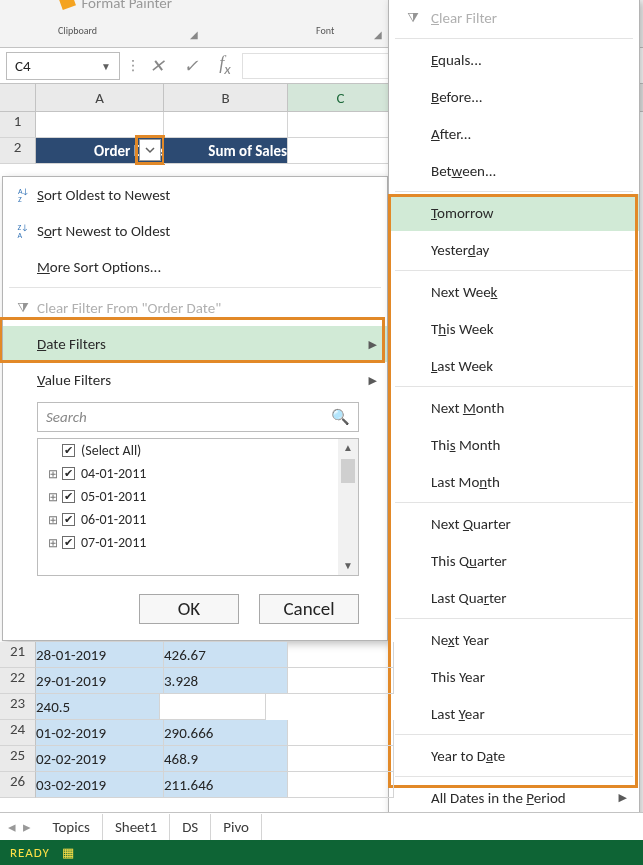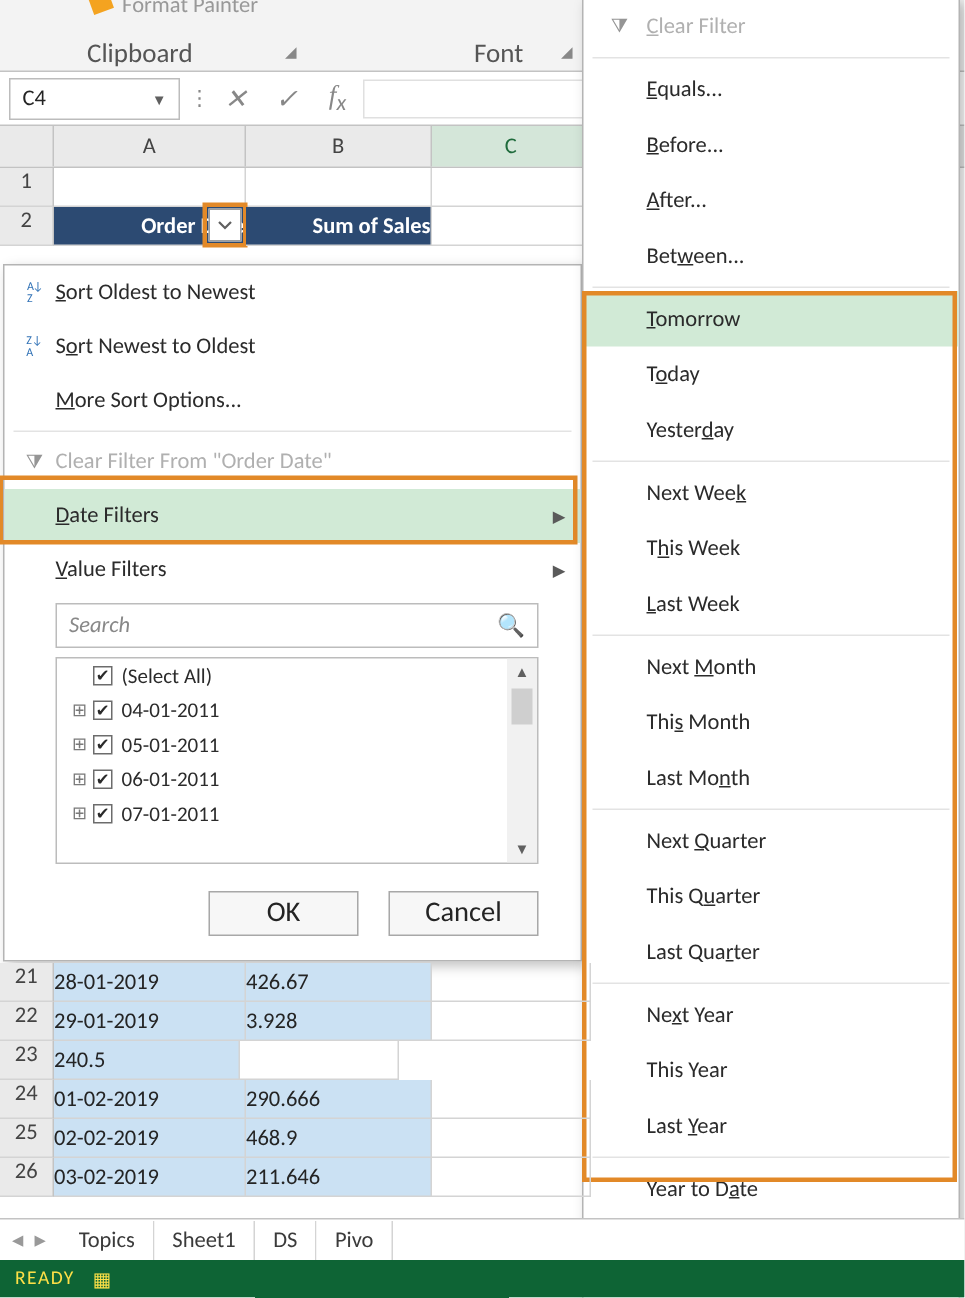--- a/index.html
+++ b/index.html
@@ -2,21 +2,21 @@
 <html><head>
 <meta charset="utf-8">
 <style>
   * { box-sizing: border-box; font-family: "Segoe UI", Calibri, Arial, sans-serif; }
   body { margin: 0; width: 643px; height: 865px; background: #fff; position: relative; overflow: hidden; font-size: 14px; color: #242424; }
 
   
   .ribbon-area { background: #f3f3f3; border-bottom: 1px solid #c3c3c3; height: 48px; position: relative; }
   .format-painter { position: absolute; left: 60px; top: -6px; font-size: 15px; color: #999; }
   .fp-icon { display: inline-block; width: 14px; height: 14px; background: #f4a320; margin-right: 4px; transform: rotate(-20deg); }
-  .group-label { position: absolute; top: 24px; font-size: 18px; color: #555; }
+  .group-label { position: absolute; top: 24px; font-size: 10px; color: #555; }
   .gl-clip { left: 58px; }
   .gl-font { left: 316px; }
   .small-arrow { position: absolute; top: 28px; font-size: 10px; color: #888; }
   .sa1 { left: 190px; } .sa2 { left: 374px; }
 
   
   .formula-bar { height: 36px; display: flex; align-items: center; border-bottom: 1px solid #c3c3c3; }
   .name-box { width: 114px; border: 1px solid #bcbcbc; padding: 4px 8px; margin: 3px 6px; background: #fff; font-size: 15px; }
   .nb-drop { float: right; color: #606060; margin-left: 6px; font-size: 10px; margin-top: 3px; }
   .fb-sep { width: 14px; text-align: center; color: #888; }
@@ -248,23 +248,20 @@
       <span><span class="ul">A</span>fter...</span>
     </div>
   <div class="sm-item">
       <span>Bet<span class="ul">w</span>een...</span>
     </div>
   <div class="sm-sep"></div>
   <div class="sm-item hov">
       <span><span class="ul">T</span>omorrow</span>
     </div>
   <div class="sm-item">
-      <span>T<span class="ul">o</span>day</span>
-    </div>
-  <div class="sm-item">
       <span>Yester<span class="ul">d</span>ay</span>
     </div>
   <div class="sm-sep"></div>
   <div class="sm-item">
       <span>Next Wee<span class="ul">k</span></span>
     </div>
   <div class="sm-item">
       <span>T<span class="ul">h</span>is Week</span>
     </div>
   <div class="sm-item">

